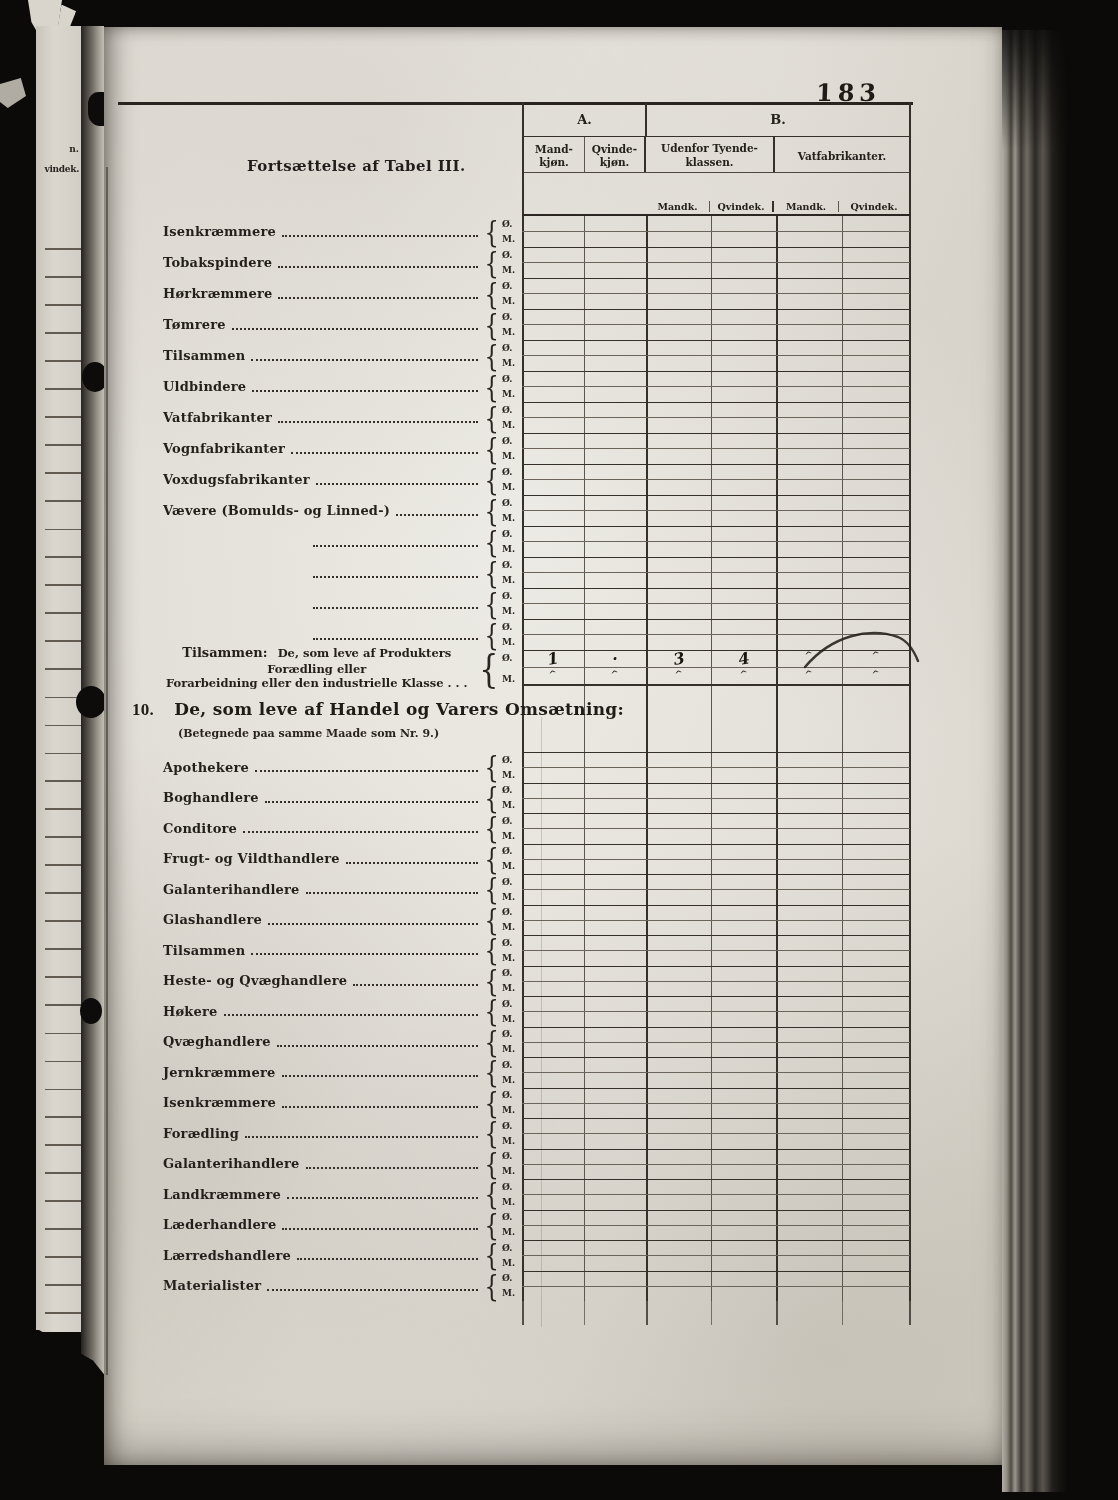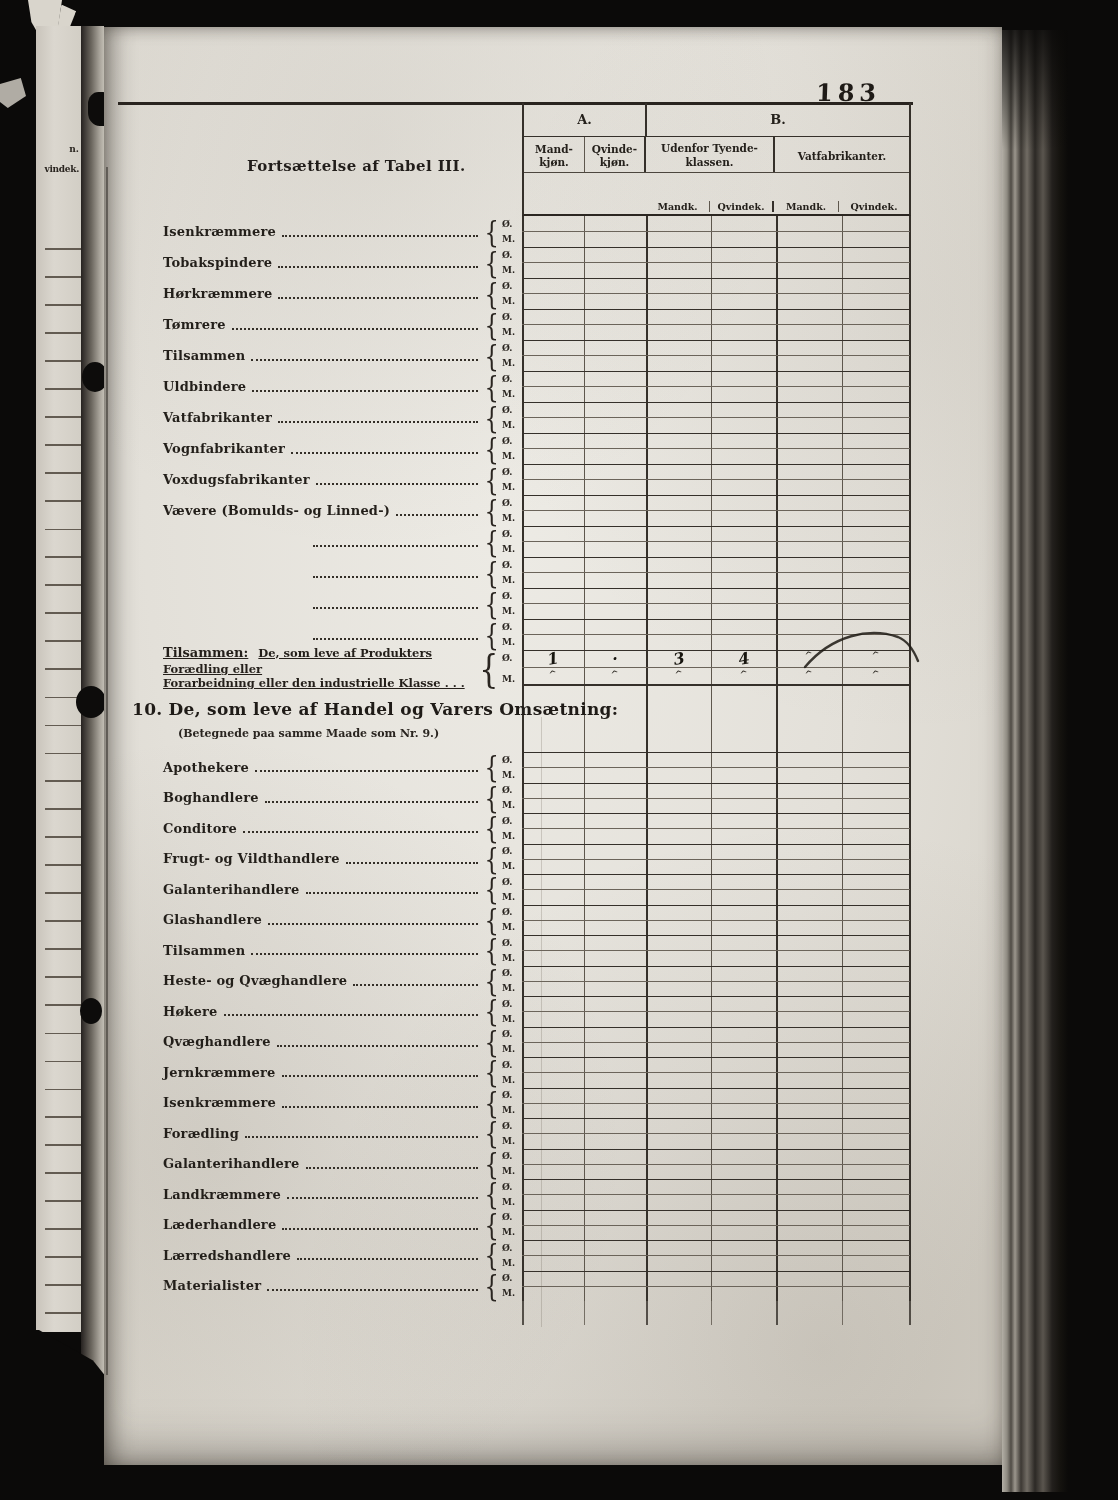--- a/index.html
+++ b/index.html
@@ -124,40 +124,40 @@
     background-repeat:no-repeat;
   }
   .pg::after{content:'';position:absolute;left:0;right:1px;top:calc(50% - .6px);
     border-top:1.1px solid #6b645a;}
   .s9 .pair:first-child .pg{border-top-width:0;}
   .s10 .pair{height:30.5px;}
   
   .pair.total{height:36px;}
   .pair.total .pg{border-bottom:2px solid #35302a;}
   .pair.total .pg::after{top:16.4px;}
-  .tl-text{flex:1;text-align:left;font-size:11.5px;font-weight:bold;line-height:1.3;
-    padding-right:5px;color:#241f1a;text-decoration:underline;}
+  .tl-text{flex:1;text-align:center;font-size:11.5px;font-weight:bold;line-height:1.3;
+    padding-right:5px;color:#241f1a;}
   .tl-bold{font-size:13px;margin-right:10px;}
   .pair.total .brace{font-size:40px;line-height:33px;}
   .pair.total .om{height:31px;}
   
   .connector{height:66px;width:389px;margin-left:383px;box-sizing:border-box;
     background-image:
       linear-gradient(#5e574d,#5e574d),linear-gradient(#5e574d,#5e574d),linear-gradient(#5e574d,#5e574d),
       linear-gradient(#35302a,#35302a),linear-gradient(#35302a,#35302a),
       linear-gradient(#35302a,#35302a),linear-gradient(#35302a,#35302a);
     background-size:1.2px 100%,1.2px 100%,1.2px 100%,2px 100%,2px 100%,2px 100%,2.2px 100%;
     background-position:62px 0,189px 0,320px 0,0 0,124px 0,254px 0,386.5px 0;
     background-repeat:no-repeat;}
   .tail{height:24px;opacity:.8;}
   .tail.connector{border-top:0;}
   
   .sec-head{position:absolute;left:28px;top:672px;font-size:17px;font-weight:bold;
     letter-spacing:.3px;color:#1f1b17;}
-  .sec-num{margin-right:6px;}
+  .sec-num{margin-right:20px;font-family:Liberation Serif, serif;}
   .sec-note{position:absolute;left:74px;top:700px;font-size:11px;font-weight:bold;color:#2a2520;}
   
   .hw{position:absolute;width:26px;text-align:center;font-style:italic;color:#17150f;}
   .hw-num{font-size:16px;transform:rotate(-10deg);font-weight:bold;}
   .hw-mark{font-size:10px;transform:rotate(-14deg) scaleY(.8);font-weight:bold;color:#2e2a24;}
   .flourish{position:absolute;left:698px;top:598px;}
 </style>
 </head>
 <body>
 

